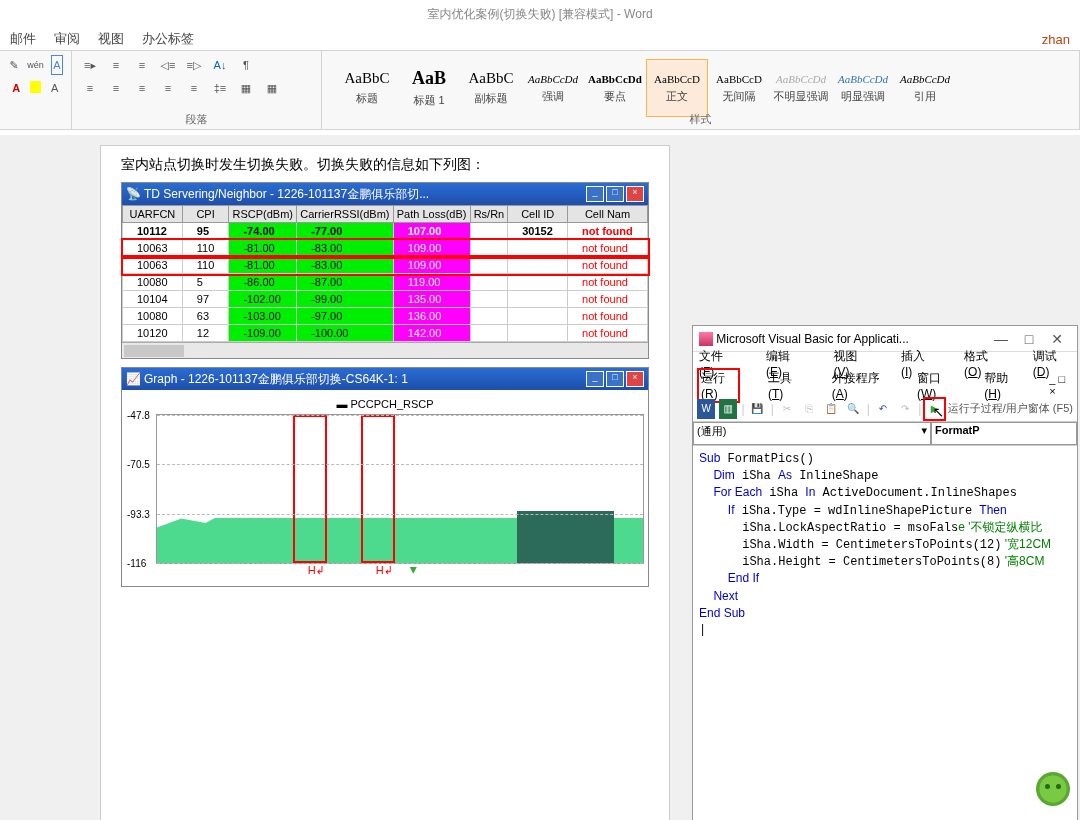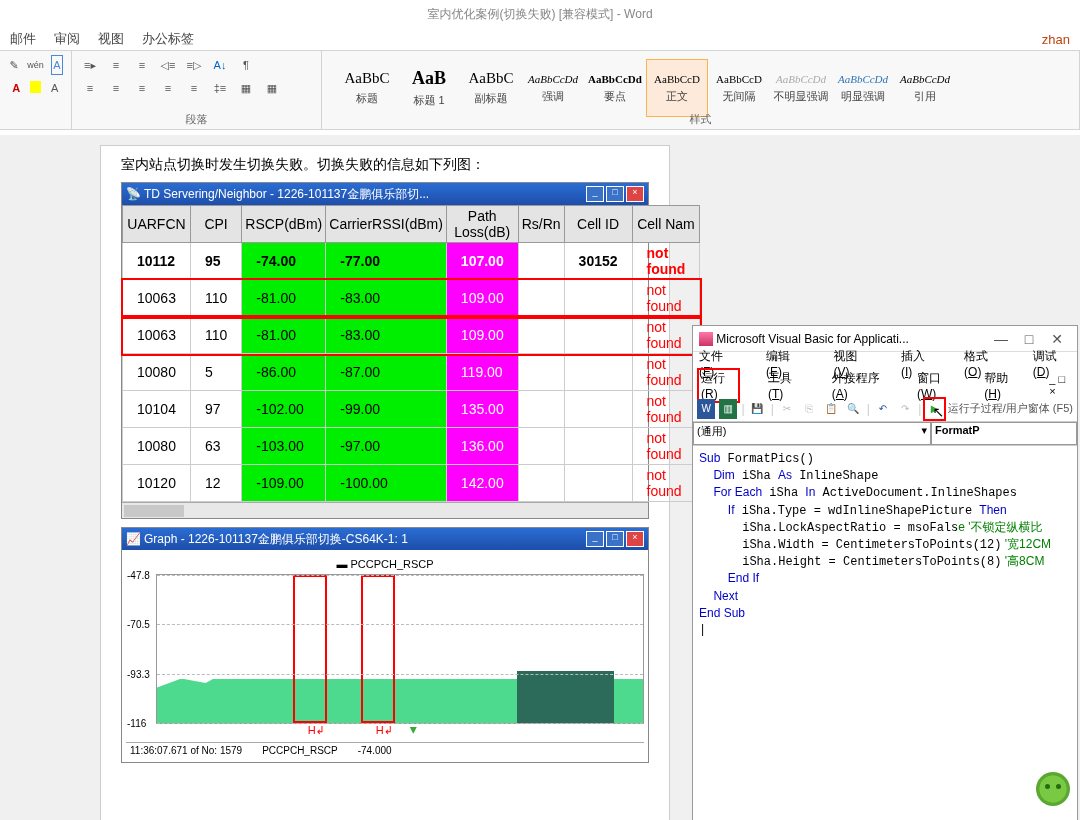--- a/index.html
+++ b/index.html
@@ -19,21 +19,21 @@
 .style-item .prev{font-family:"Times New Roman",serif;margin-bottom:4px}
 .style-item .nm{font-size:11px;color:#444}
 .doc-area{position:absolute;top:135px;left:0;right:0;bottom:0;background:#f0f0f0;overflow:hidden}
 .page{position:absolute;left:100px;top:10px;width:570px;background:#fff;border:1px solid #ccc;padding:10px 20px;height:800px}
 .page-txt{font-size:14px;color:#000;margin-bottom:8px}
 .embed{border:1px solid #888;margin:8px 0}
 .oldtitle{background:linear-gradient(#2a6dd4,#1e4eaa);color:#fff;font-size:12px;height:22px;display:flex;align-items:center;padding:0 4px;font-family:Tahoma}
 .oldtitle .spacer{flex:1}
 .wbtn{width:18px;height:16px;margin-left:2px;border:1px solid #fff;background:#3a72c8;font-size:9px;text-align:center;color:#fff}
 .wbtn.close{background:#e04343}
-.tbl{width:100%;border-collapse:collapse;font-size:14px;font-family:Arial}
+.tbl{width:100%;border-collapse:collapse;font-size:11px;font-family:Arial}
 .tbl th{background:#e4e4e4;border:1px solid #999;padding:2px 3px;font-weight:normal}
 .tbl td{border:1px solid #ccc;padding:2px 14px}
 .red-box{outline:2px solid red}
 .hl-grn{background:#0e0}
 .hl-mag{background:#f0f;color:#fff}
 .nf{color:red}
 .scroll{height:16px;background:#e8e8e8;border-top:1px solid #aaa;display:flex}
 .scroll .thumb{width:60px;height:12px;background:#c8c8c8;margin:2px}
 .chart-body{background:#fff;padding:4px;font-size:10px}
 .chart-title{text-align:center;font-size:11px;padding:4px 0}
@@ -289,25 +289,20 @@
         <div class="ylab" style="top: 0%;">-47.8</div>
             <div style="position: absolute; left: 0px; right: 0px; border-top: 1px dashed rgb(187, 187, 187); top: 0%;"></div>
             <div class="ylab" style="top: 33.2845%;">-70.5</div>
             <div style="position: absolute; left: 0px; right: 0px; border-top: 1px dashed rgb(187, 187, 187); top: 33.2845%;"></div>
             <div class="ylab" style="top: 66.7155%;">-93.3</div>
             <div style="position: absolute; left: 0px; right: 0px; border-top: 1px dashed rgb(187, 187, 187); top: 66.7155%;"></div>
             <div class="ylab" style="top: 100%;">-116</div>
             <div style="position: absolute; left: 0px; right: 0px; border-top: 1px dashed rgb(187, 187, 187); top: 100%;"></div>
           </div>
         <div style="height:18px"></div>
-        <div class="status-line">
-          <span>11:36:07.671 of No: 1579</span>
-          <span>PCCPCH_RSCP</span>
-          <span>-74.000</span>
-        </div>
       </div>
     </div>
   </div>
 
   <div class="vba">
     <div class="vba-title">
       <span class="ico-sq" style="background:linear-gradient(#f7a,#c36)"></span>&nbsp;
       <span>Microsoft Visual Basic for Applicati...</span>
       <span class="spacer"></span>
       <span class="ctl">—</span>

